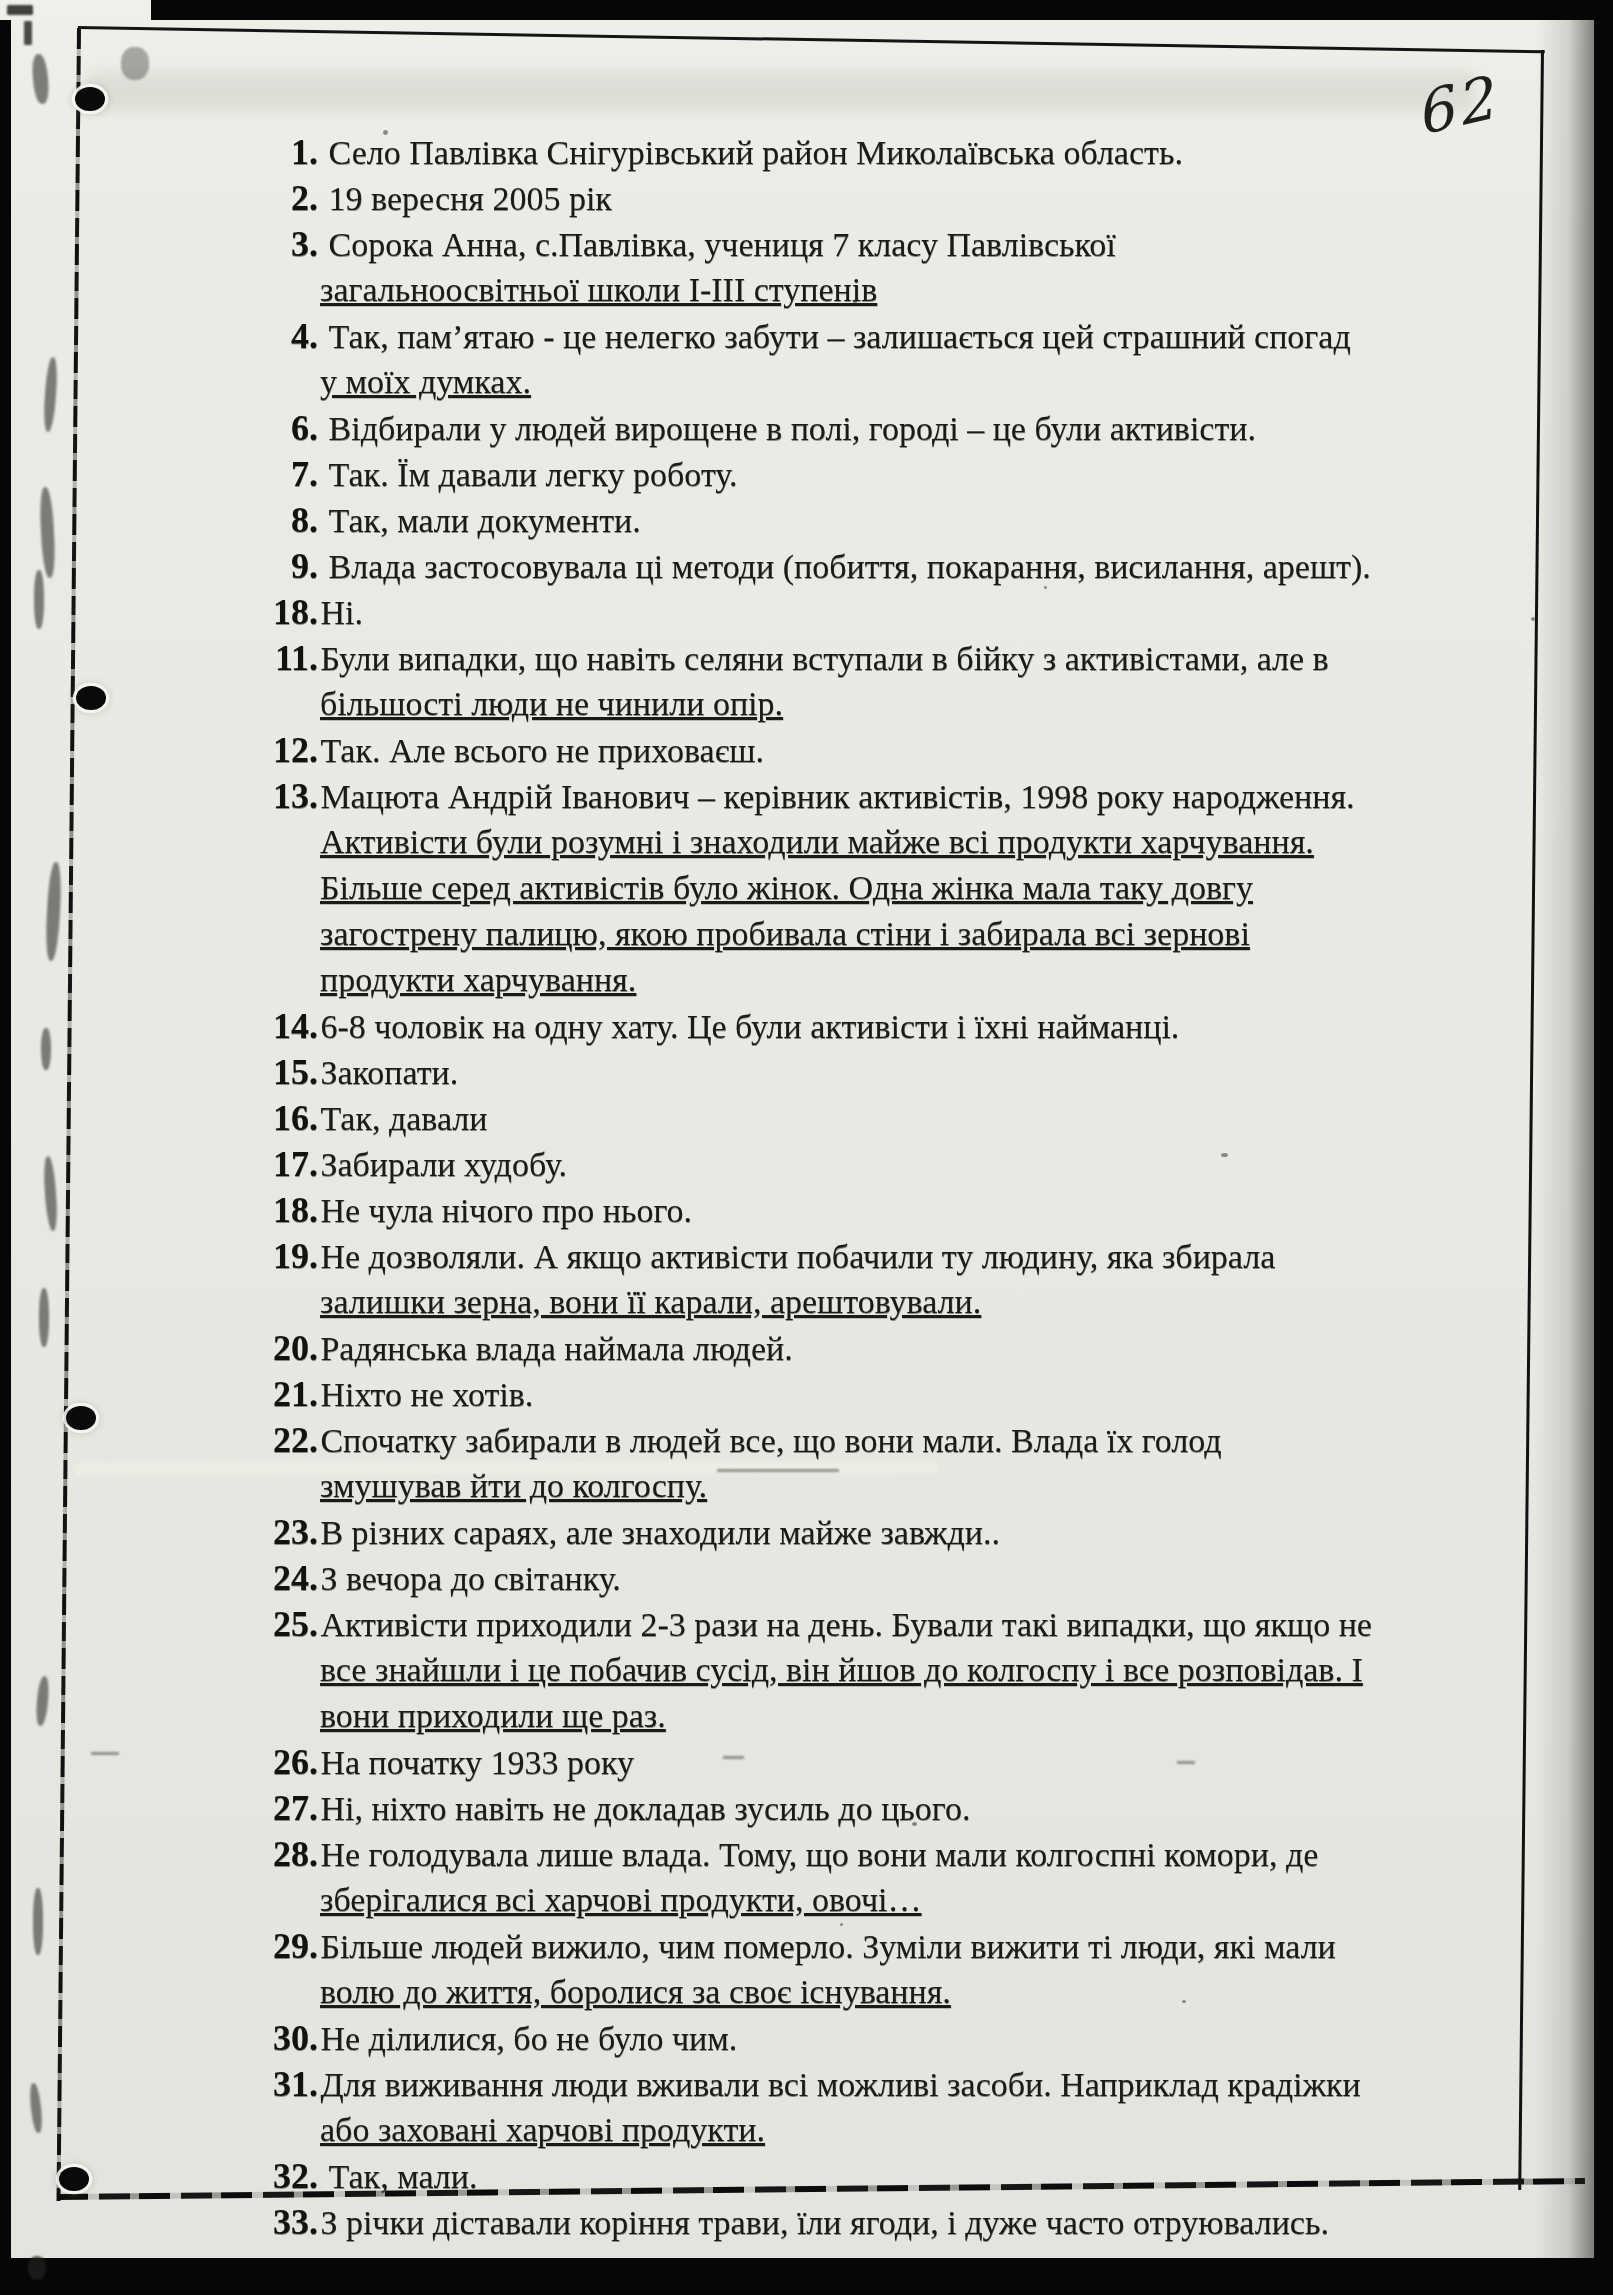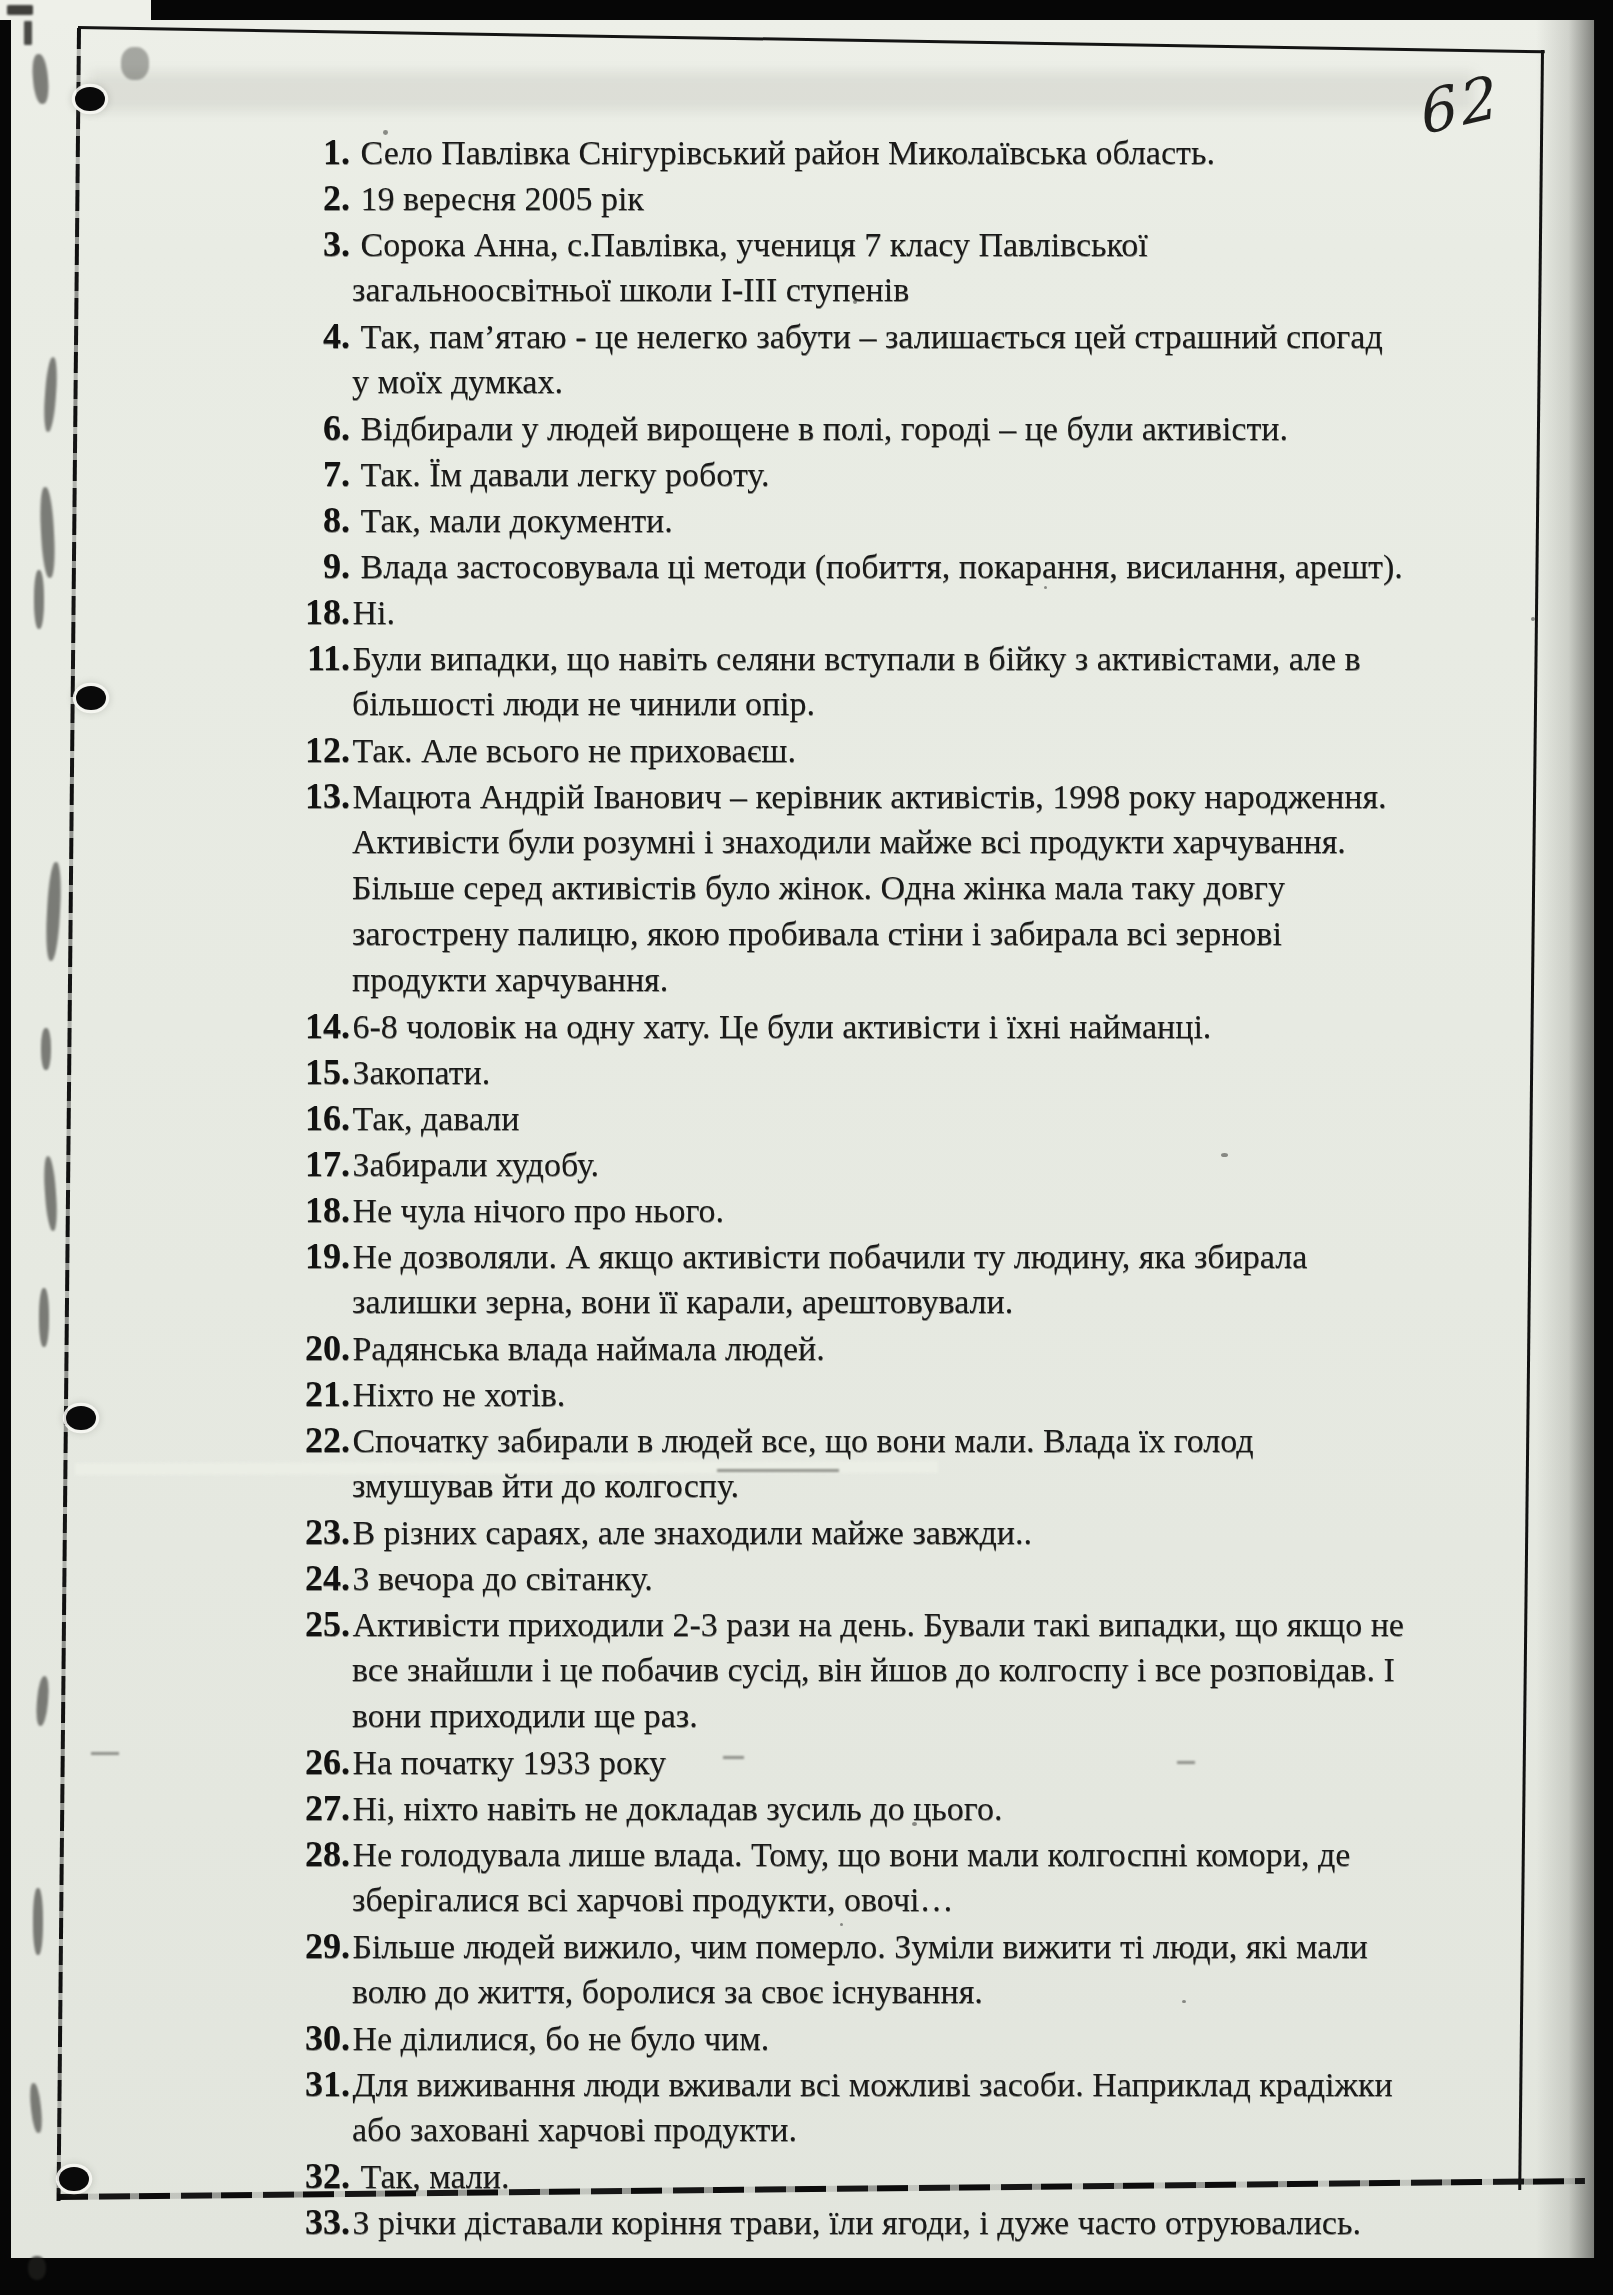--- a/index.html
+++ b/index.html
@@ -25,28 +25,28 @@
          transform-origin:0 0;transform:rotate(-0.6deg);
          background:repeating-linear-gradient(90deg,#0c0c0c 0 31px,rgba(12,12,12,.15) 31px 42px,#161616 42px 73px,rgba(12,12,12,.35) 73px 82px);}
 
   .hole{position:absolute;width:30px;height:24.4px;background:#0a0a0a;border-radius:50%;
         box-shadow:0 0 0 3.3px rgba(250,250,246,.85),0 0 6.5px 4.1px rgba(110,112,106,.22);}
 
   .page-number{position:absolute;left:1420px;top:70px;font-family:"DejaVu Serif",serif;
         font-style:italic;font-size:59px;color:#1f1f1d;transform:rotate(-13deg) skewX(-6deg);
         letter-spacing:3.3px;}
 
-  ol.answers{position:absolute;left:296px;top:129px;width:1238px;margin:0;padding:0;list-style:none;}
+  ol.answers{position:absolute;left:264px;top:129px;width:1238px;margin:0;padding:0;list-style:none;}
   li.item{margin:0;padding:0;}
   .line{height:46px;line-height:46px;white-space:nowrap;font-size:34px;color:#1a1a19;
         text-shadow:0.3px 0.5px 0.6px rgba(22,22,20,.45);}
   .num{display:inline-block;min-width:54px;text-align:right;font-weight:700;font-size:36px;color:#121211;}
   .txt{margin-left:2.4px;}
   .txt.sp{margin-left:10.6px;}
-  .line.cont{padding-left:56px;}
+  .line.cont{padding-left:56px;text-decoration:underline;}
 
   .sm{position:absolute;background:#22221f;opacity:.55;filter:blur(1.3px);border-radius:45%;}
   .speck{position:absolute;background:#2a2a27;opacity:.5;border-radius:50%;filter:blur(0.4px);}
   .streak{position:absolute;left:75px;top:1462px;width:863px;height:12.2px;
         background:rgba(237,240,232,.72);filter:blur(0.8px);transform:rotate(-.15deg);}
   .dashmark{position:absolute;background:#3c3c38;opacity:.5;filter:blur(0.8px);}
 </style>
 </head>
 <body>
 

